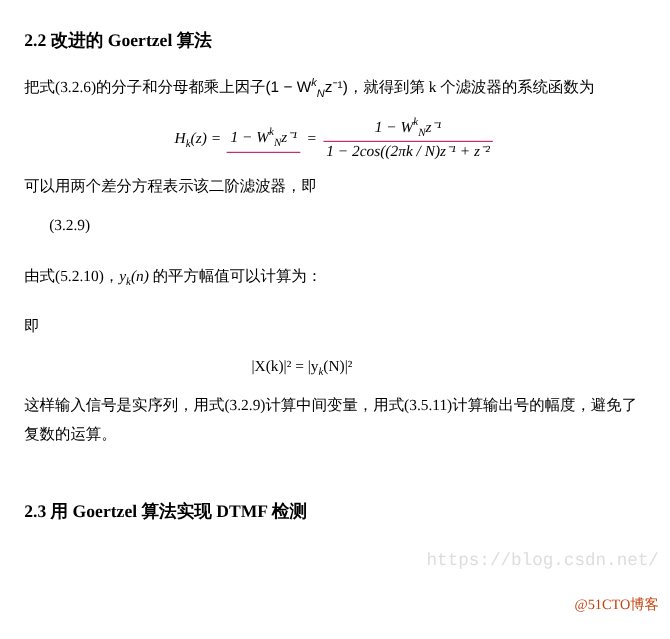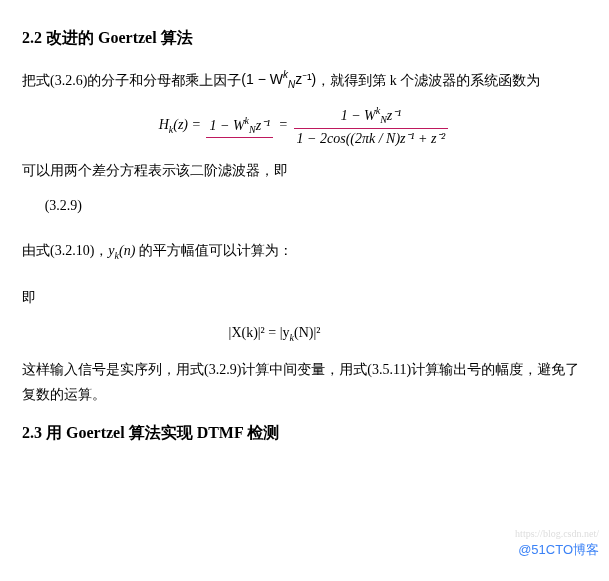--- a/index.html
+++ b/index.html
@@ -59,32 +59,32 @@
     line-height: 1.3;
   }
   sub, sup {
     font-size: 10px;
     font-style: italic;
   }
   .watermark {
     position: fixed;
     right: 10px;
     bottom: 20px;
-    color: #3b82f6;
+    color: #c2410c;
     font-size: 13px;
-    font-family: Liberation Sans, sans-serif;
+    font-family: Liberation Serif, serif;
     pointer-events: none;
   }
   .watermark2 {
     position: fixed;
     right: 10px;
-    bottom: 38px;
+    bottom: 56px;
     color: #ddd;
-    font-size: 10px;
-    font-family: Liberation Serif, serif;
+    font-size: 16px;
+    font-family: Liberation Mono, monospace;
     pointer-events: none;
   }
   .abs { font-style: normal; }
 </style>
 </head>
 <body>
 
 <div class="heading">2.2 改进的 Goertzel  算法</div>
 
 <div class="para">
@@ -108,33 +108,33 @@
 <div class="para">可以用两个差分方程表示该二阶滤波器，即</div>
 
 <div class="eq-row">
   <div class="eq-num">(3.2.9)</div>
 </div>
 
 <div class="eq-row">
 </div>
 
 <div class="para">
-  <span>由式(3.2.10)，</span><span style="font-family:'Times New Roman',serif;font-style:italic"><span>y</span><sub>k</sub><span>(n)</span></span><span> 的平方幅值可以计算为：</span>
+  <span>由式(5.2.10)，</span><span style="font-family:'Times New Roman',serif;font-style:italic"><span>y</span><sub>k</sub><span>(n)</span></span><span> 的平方幅值可以计算为：</span>
 </div>
 
 <div class="eq-row">
 </div>
 
 <div class="para">即</div>
 
 <div class="eq-row">
   <div class="eq-center">
     <span class="abs">|X(k)|² = |y</span><sub>k</sub><span class="abs">(N)|²</span>
   </div>
   <div class="eq-num"></div>
 </div>
 
 <div class="para">这样输入信号是实序列，用式(3.2.9)计算中间变量，用式(3.5.11)计算输出号的幅度，避免了复数的运算。</div>
 
-<div class="heading" style="margin-top:12px">2.3 用 Goertzel  算法实现 DTMF 检测</div>
+<div class="heading" style="margin-top:44px">2.3 用 Goertzel  算法实现 DTMF 检测</div>
 
 <div class="watermark2">https://blog.csdn.net/</div>
 <div class="watermark">@51CTO博客</div>
 
 </body></html>

